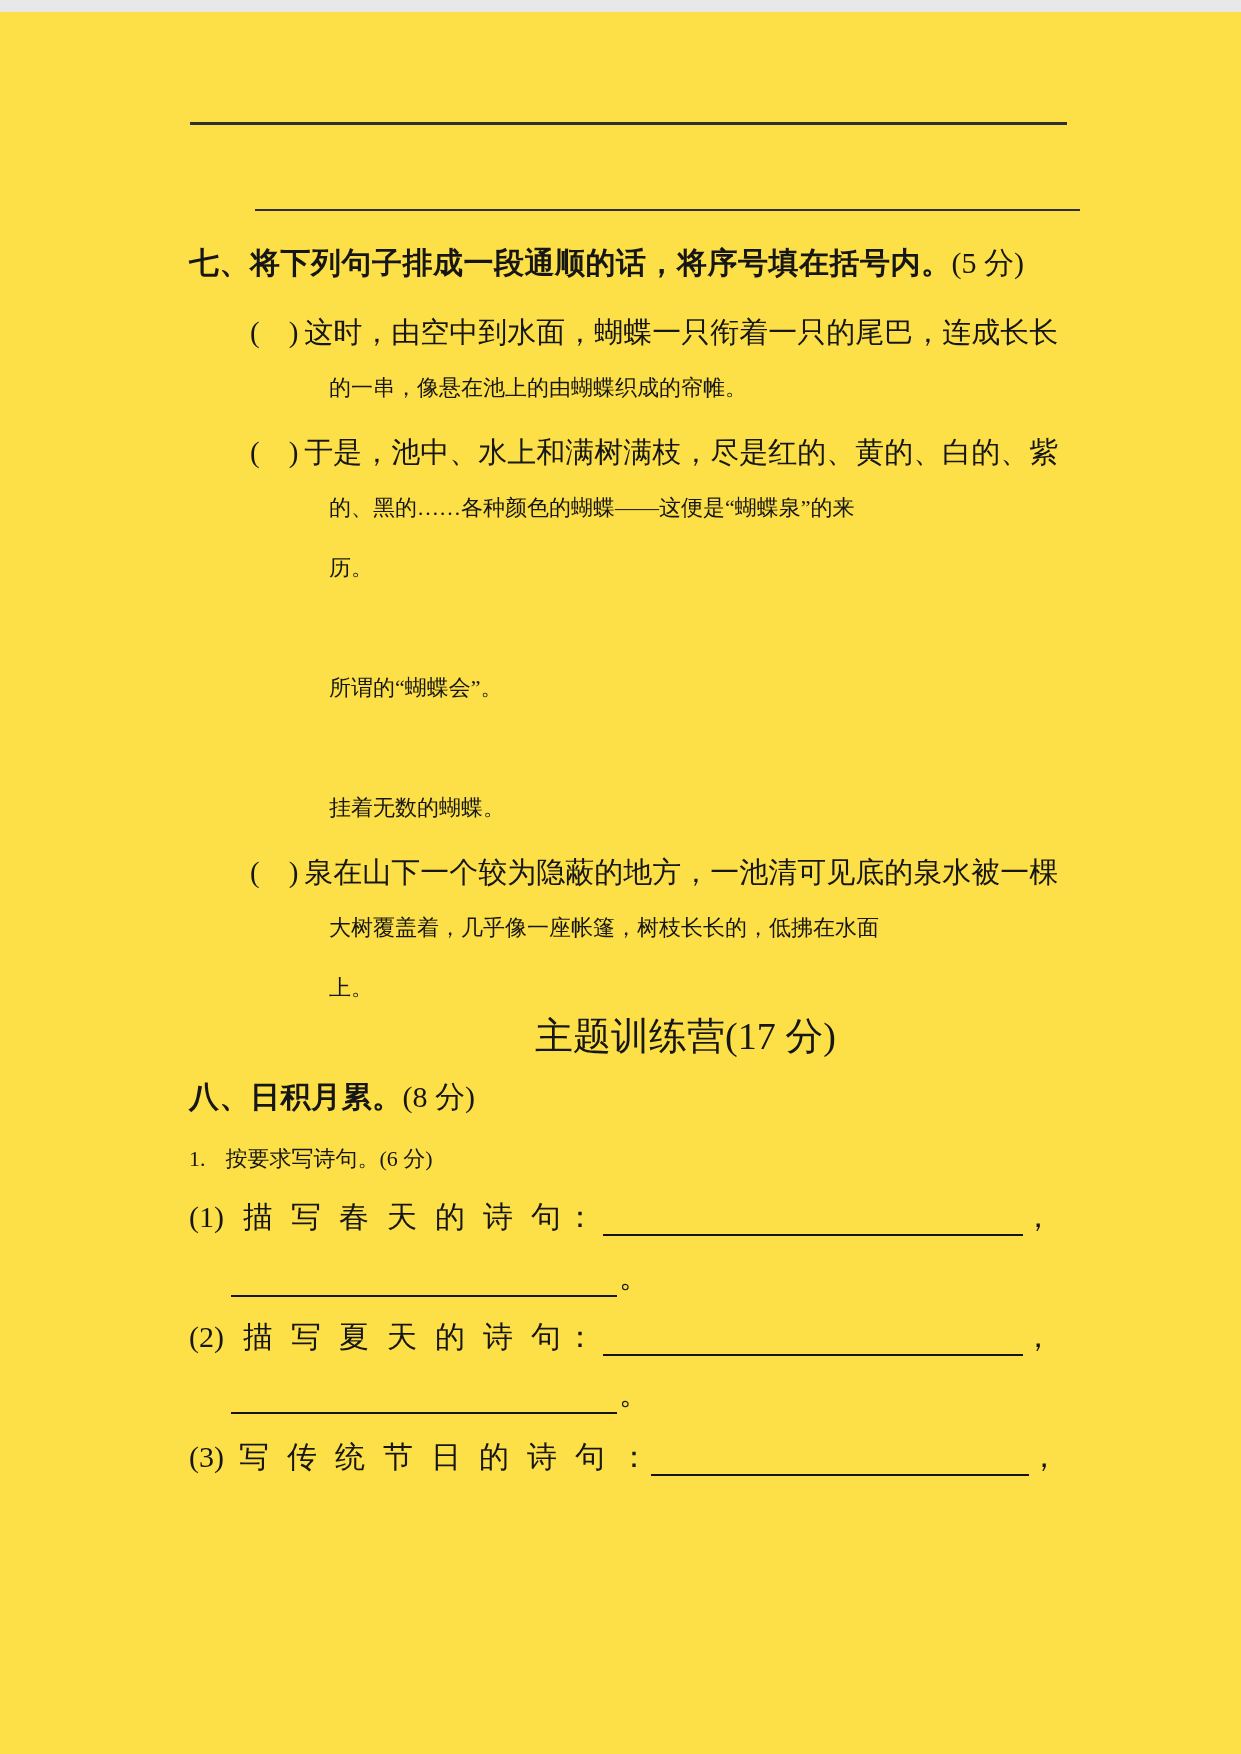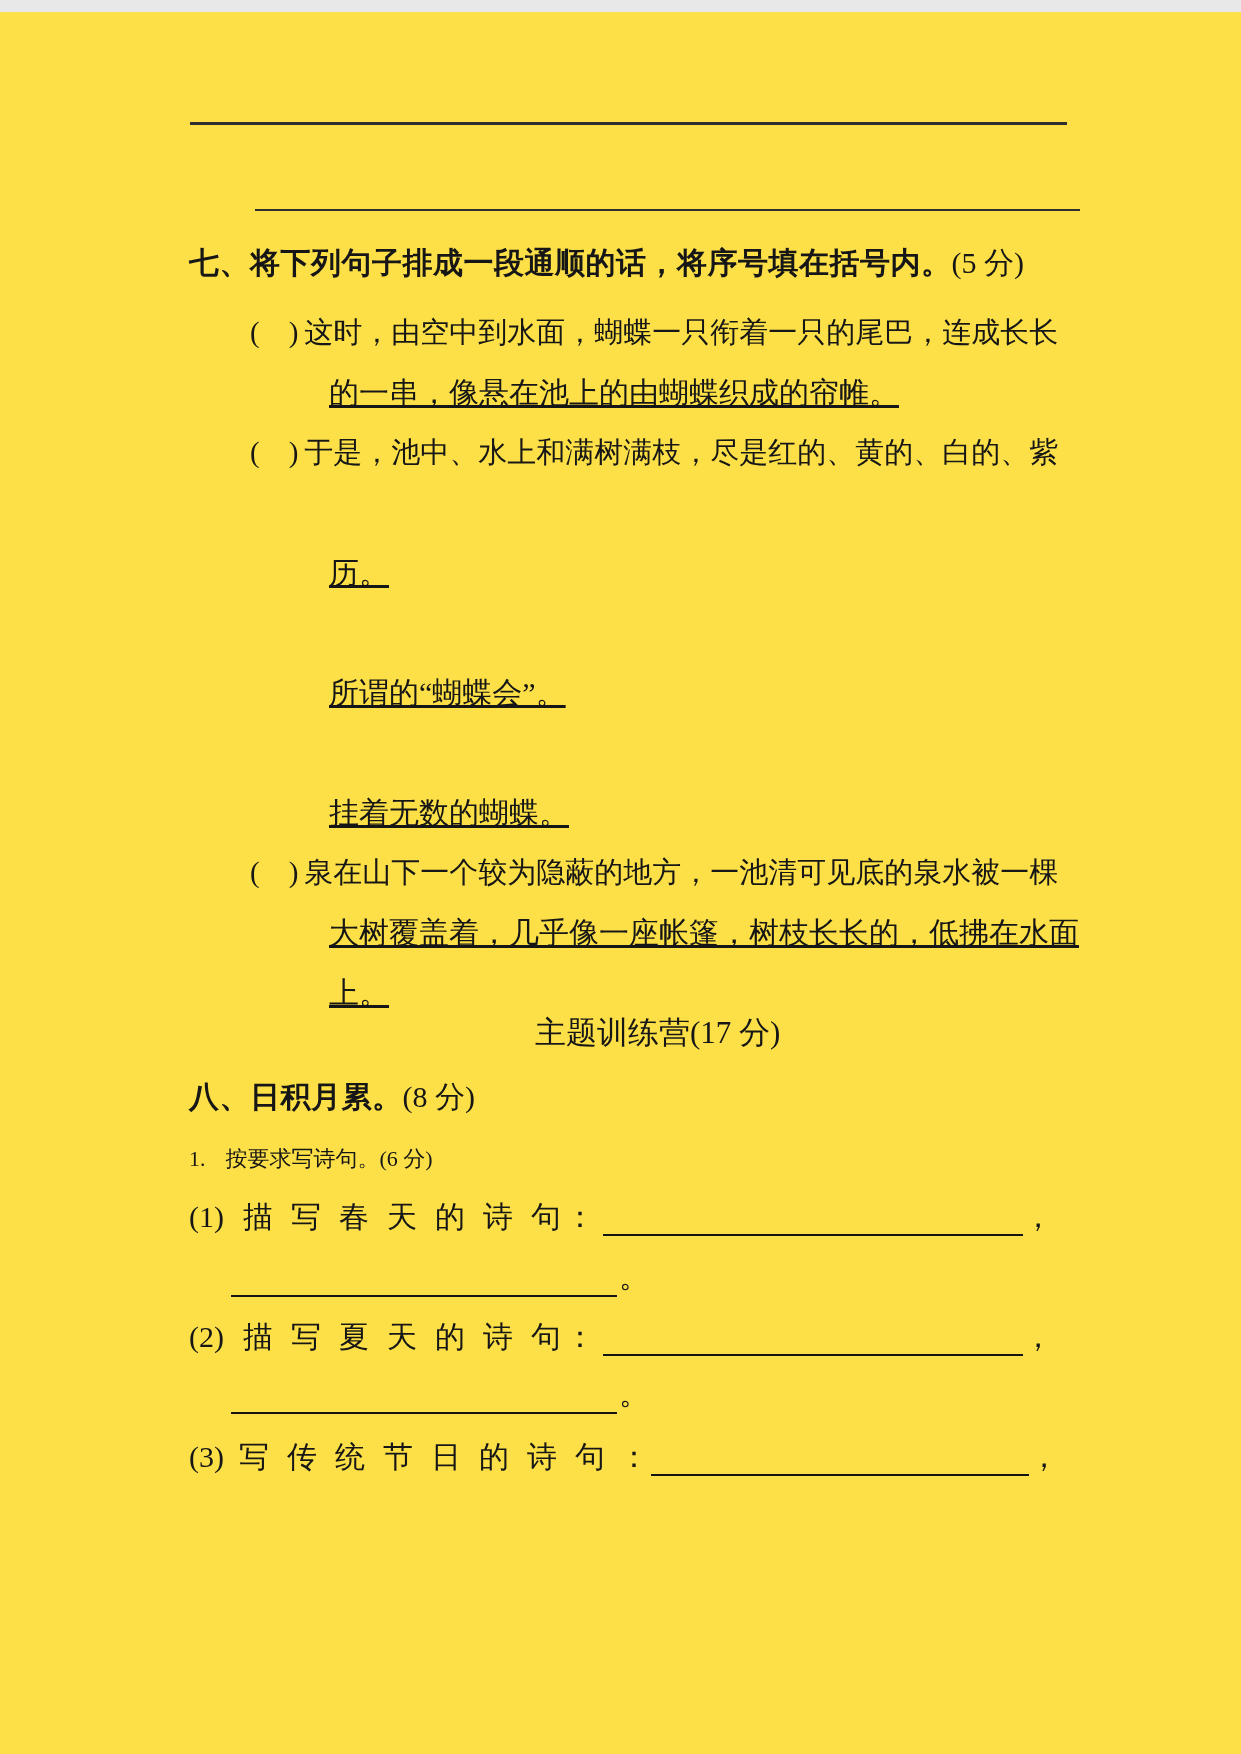--- a/index.html
+++ b/index.html
@@ -27,26 +27,26 @@
     font-weight:400; letter-spacing:0;
   }
 
   .item-first {
     position:absolute; left:250px;
     font-size:29px; line-height:1.2; white-space:nowrap;
   }
   .item-first .bracket { margin-right:6px; }
   .item-cont {
     position:absolute; left:329px;
-    font-size:30px; line-height:1.2; white-space:nowrap;text-decoration:underline;
+    font-size:22px; line-height:1.2; white-space:nowrap;
   }
 
   .banner {
     position:absolute; left:535px; top:1004px;
-    font-size:31px; line-height:1.1; white-space:nowrap;font-family:Liberation Serif, serif;
+    font-size:38px; line-height:1.1; white-space:nowrap;font-family:Liberation Serif, serif;
   }
 
   .subq {
     position:absolute; left:189px; top:1134px;
     font-size:22px; line-height:1.2; white-space:nowrap;
   }
   .subq .subq-text { margin-left:20px; }
 
   .blank-row {
     position:absolute; left:189px; height:44px;
@@ -87,20 +87,21 @@
   </div>
 
   <div class="item-first" style="top:303px">
     <span class="bracket">(　)</span><span>这时，由空中到水面，蝴蝶一只衔着一只的尾巴，连成长长</span>
   </div>
   <div class="item-cont" style="top:363px">的一串，像悬在池上的由蝴蝶织成的帘帷。</div>
 
   <div class="item-first" style="top:423px">
     <span class="bracket">(　)</span><span>于是，池中、水上和满树满枝，尽是红的、黄的、白的、紫</span>
   </div>
+  <div class="item-cont" style="top:483px">的、黑的……各种颜色的蝴蝶——这便是“蝴蝶泉”的来</div>
   <div class="item-cont" style="top:543px">历。</div>
 
   <div class="item-cont" style="top:663px">所谓的“蝴蝶会”。</div>
 
   <div class="item-cont" style="top:783px">挂着无数的蝴蝶。</div>
 
   <div class="item-first" style="top:843px">
     <span class="bracket">(　)</span><span>泉在山下一个较为隐蔽的地方，一池清可见底的泉水被一棵</span>
   </div>
   <div class="item-cont" style="top:903px">大树覆盖着，几乎像一座帐篷，树枝长长的，低拂在水面</div>

